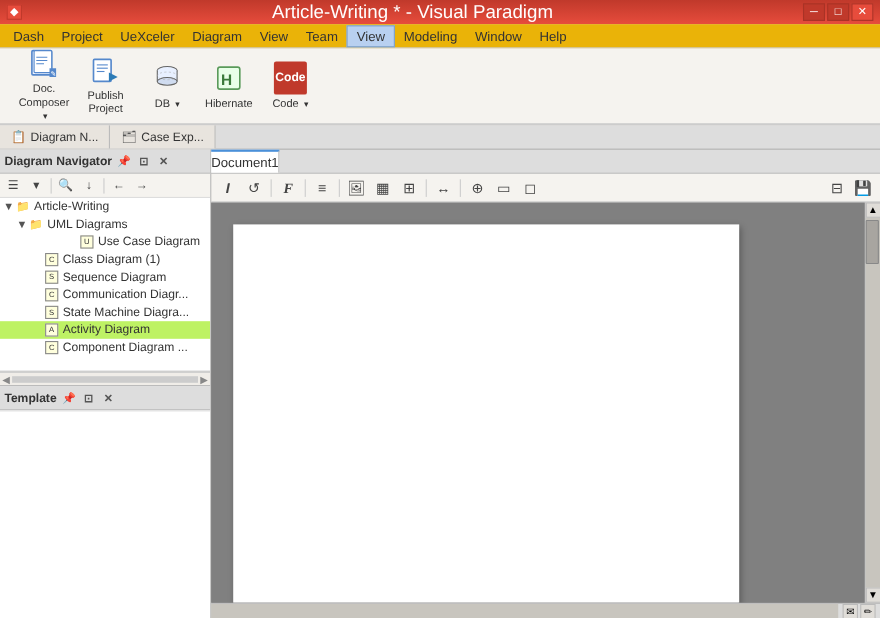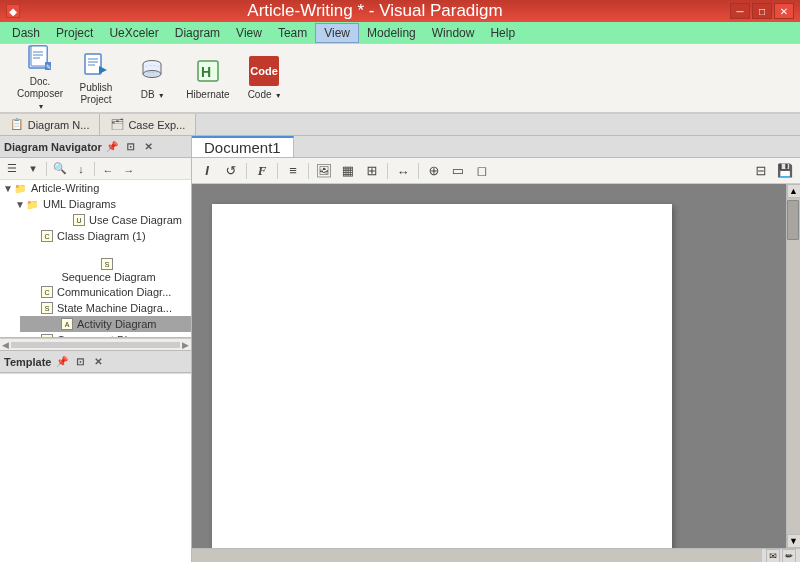--- a/index.html
+++ b/index.html
@@ -30,21 +30,21 @@
       border: 1px solid #a93226;
       color: white;
       font-size: 10px;
       display: flex; align-items: center; justify-content: center;
       cursor: pointer;
     }
     .title-bar-btn.close { background: #e74c3c; }
 
     
     .menu-bar {
-      background: #86efac;
+      background: #eab308;
       height: 22px;
       display: flex;
       align-items: center;
       border-bottom: 1px solid #ccc;
       padding: 0 4px;
     }
     .menu-item {
       padding: 2px 8px;
       cursor: pointer;
       font-size: 12px;
@@ -201,21 +201,21 @@
     }
     .tree-item {
       display: flex;
       align-items: center;
       padding: 1px 2px;
       cursor: pointer;
       font-size: 11px;
       color: #333;
       white-space: nowrap;
     }
-    .tree-item.selected { background: #a3a3a3; margin-left: 20px; }
+    .tree-item.selected { background: #bef264; }
     .tree-expand {
       width: 12px; height: 12px;
       display: flex; align-items: center; justify-content: center;
       font-size: 10px; color: #555;
       flex-shrink: 0;
     }
     .tree-icon {
       width: 14px; height: 14px;
       margin-right: 3px;
       flex-shrink: 0;
@@ -266,24 +266,24 @@
     .doc-tabs {
       height: 22px;
       background: #ddd;
       display: flex;
       align-items: stretch;
       border-bottom: 1px solid #bbb;
     }
     .doc-tab {
       display: flex;
       align-items: center;
-      padding: 0 12px;
+      padding: 0 0;
       background: #c8c5be;
       border-right: 1px solid #bbb;
-      font-size: 15px;
+      font-size: 12px;
       cursor: pointer;
       color: #333;
     }
     .doc-tab.active {
       background: white;
       border-top: 2px solid #4a90d9;
     }
 
     
     .canvas-toolbar {
@@ -530,21 +530,21 @@
           </span>
         <span>Use Case Diagram</span>
       </div>
       <div class="tree-item" style="padding-left:28px;">
         <span class="tree-expand" style="width:12px;"></span>
         <span class="tree-icon">
             <div class="diagram-icon">C</div>
           </span>
         <span>Class Diagram (1)</span>
       </div>
-      <div class="tree-item" style="padding-left:28px;flex-direction:column;">
+      <div class="tree-item" style="padding-left:28px;">
         <span class="tree-expand" style="width:12px;"></span>
         <span class="tree-icon">
             <div class="diagram-icon">S</div>
           </span>
         <span>Sequence Diagram</span>
       </div>
       <div class="tree-item" style="padding-left:28px;">
         <span class="tree-expand" style="width:12px;"></span>
         <span class="tree-icon">
             <div class="diagram-icon">C</div>

